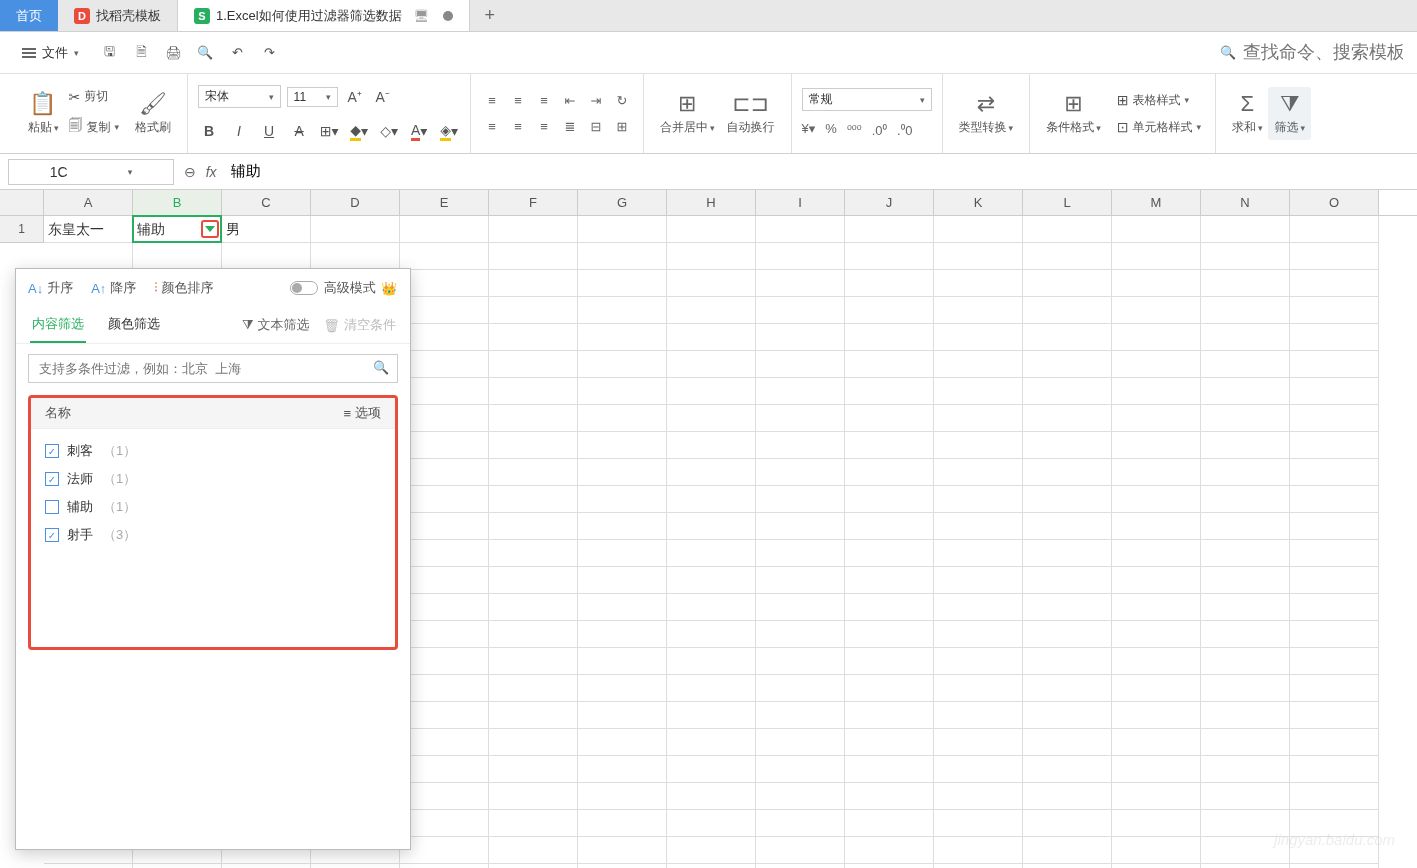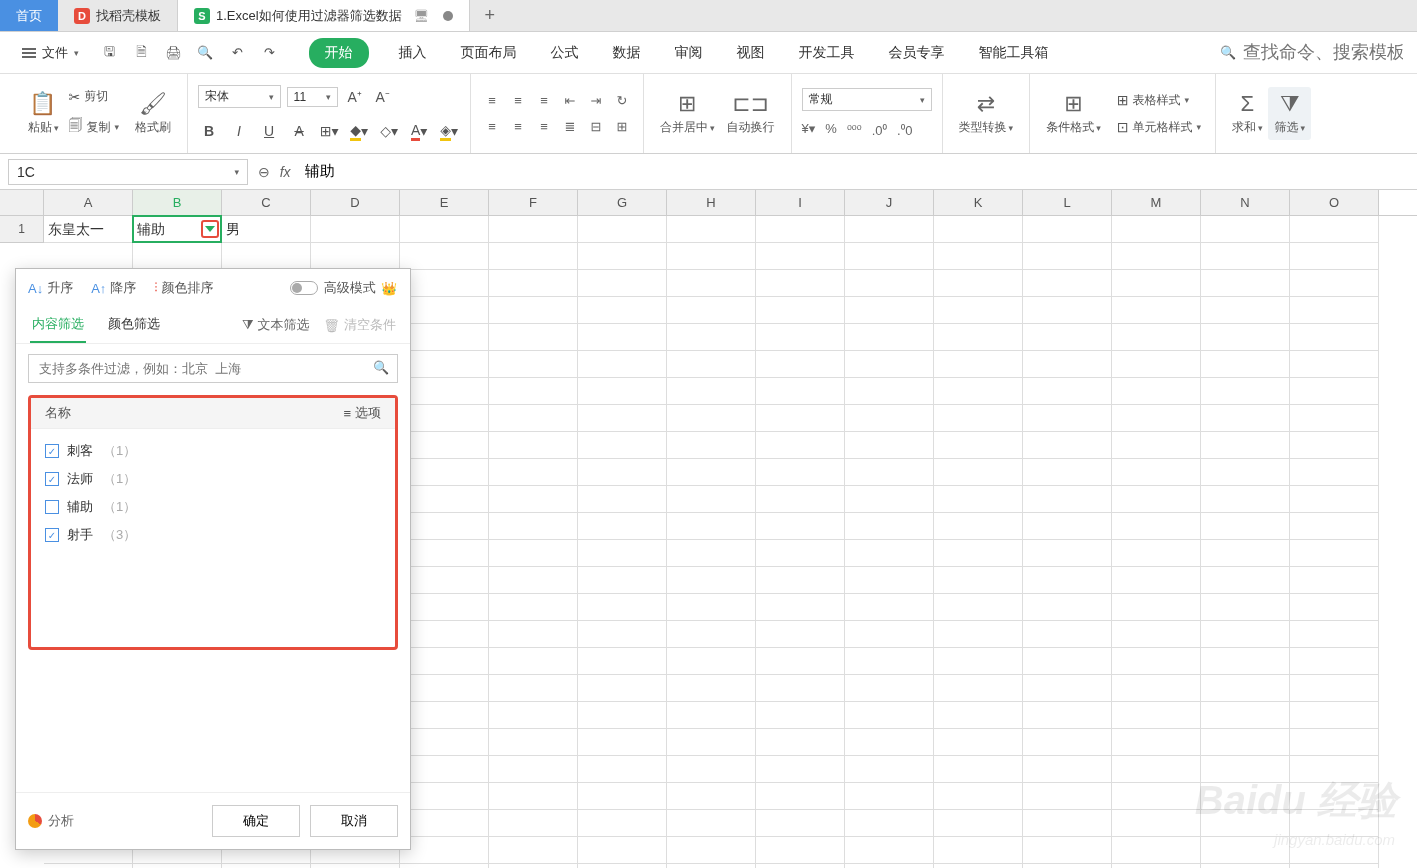--- a/index.html
+++ b/index.html
@@ -49,21 +49,21 @@
 .fb.italic { font-style: italic; }
 .fb.underline { text-decoration: underline; }
 .align-grid { display: grid; grid-template-columns: repeat(6, 22px); grid-template-rows: repeat(2, 22px); gap: 4px; }
 .ag { display: flex; align-items: center; justify-content: center; cursor: pointer; font-size: 13px; color: #666; }
 .combo { border: 1px solid #ccc; padding: 2px 6px; font-size: 12px; display: flex; align-items: center; justify-content: space-between; width: 130px; cursor: pointer; }
 .nf-row { display: flex; gap: 10px; margin-top: 6px; }
 .nf { font-size: 13px; color: #666; cursor: pointer; }
 
 
 .formula-bar { height: 36px; display: flex; align-items: center; border-bottom: 1px solid #d0d0d0; padding: 0 8px; gap: 10px; }
-.name-box { border: 1px solid #ccc; width: 240px; padding: 4px 8px; text-align: center; font-size: 14px; display: flex; align-items: center; justify-content: space-between; gap: 60px; }
+.name-box { border: 1px solid #ccc; width: 166px; padding: 4px 8px; text-align: center; font-size: 14px; display: flex; align-items: center; justify-content: center; gap: 60px; }
 .name-box .arrow { font-size: 9px; color: #666; }
 .fx-icons { display: flex; gap: 10px; color: #666; font-size: 14px; align-items: center; }
 .fx-label { font-style: italic; }
 .formula-input { flex: 1; border: none; outline: none; font-size: 15px; padding: 4px; }
 
 
 .grid-area { position: relative; height: calc(100% - 190px); overflow: hidden; }
 .col-headers { display: flex; height: 26px; border-bottom: 1px solid #ccc; }
 .corner { width: 44px; background: #f0f0f0; border-right: 1px solid #ccc; }
 .col-h { width: 89px; background: #f0f0f0; border-right: 1px solid #ccc; text-align: center; font-size: 13px; line-height: 26px; color: #555; }
@@ -144,32 +144,20 @@
     <span class="dropdown-arrow">▾</span>
   </div>
   <div class="qat">
     <span class="qat-icon">🖫</span>
     <span class="qat-icon">🗎</span>
     <span class="qat-icon">🖨</span>
     <span class="qat-icon">🔍</span>
     <span class="qat-icon">↶</span>
     <span class="qat-icon">↷</span>
   </div>
-  <div class="menu-tabs">
-    <span class="menu-tab active">开始</span>
-    <span class="menu-tab">插入</span>
-    <span class="menu-tab">页面布局</span>
-    <span class="menu-tab">公式</span>
-    <span class="menu-tab">数据</span>
-    <span class="menu-tab">审阅</span>
-    <span class="menu-tab">视图</span>
-    <span class="menu-tab">开发工具</span>
-    <span class="menu-tab">会员专享</span>
-    <span class="menu-tab">智能工具箱</span>
-  </div>
   <div class="search-area">
     <span class="search-icon">🔍</span>
     <input class="search-input" placeholder="查找命令、搜索模板" style="">
   </div>
 </div>
 
 <div class="ribbon">
   <div class="ribbon-group">
     <div class="big-btn">
       <span class="big-btn-icon">📋</span>
@@ -775,21 +763,20 @@
           <div class="cell"></div>
           <div class="cell"></div>
           <div class="cell"></div>
           <div class="cell"></div>
           <div class="cell"></div>
         </div>
       <div class="active-cell" style="left:88px;top:-1px;width:90px;height:28px;"></div>
       <div class="filter-dropdown-btn" style="left:157px;top:4px;"></div>
     </div>
   </div>
-  <div class="watermark">Baidu 经验</div>
   <div class="watermark-sub">jingyan.baidu.com</div>
 </div>
 
 <div class="filter-panel">
   <div class="fp-sort-row">
     <div class="fp-sort-item">
         <span class="fp-sort-icon">A↓</span>
         <span>升序</span>
       </div>
     <div class="fp-sort-item">
@@ -849,21 +836,13 @@
           <span class="fp-count">（1）</span>
         </div>
         <div class="fp-item">
           <span class="fp-check checked"></span>
           <span>射手</span>
           <span class="fp-count">（3）</span>
         </div>
       </div>
   </div>
   <div class="fp-spacer"></div>
-  <div class="fp-footer">
-    <div class="fp-analysis">
-      <span class="pie-icon"></span>
-      <span>分析</span>
-    </div>
-    <button class="fp-btn">确定</button>
-    <button class="fp-btn">取消</button>
-  </div>
 </div>
 
 </body></html>

